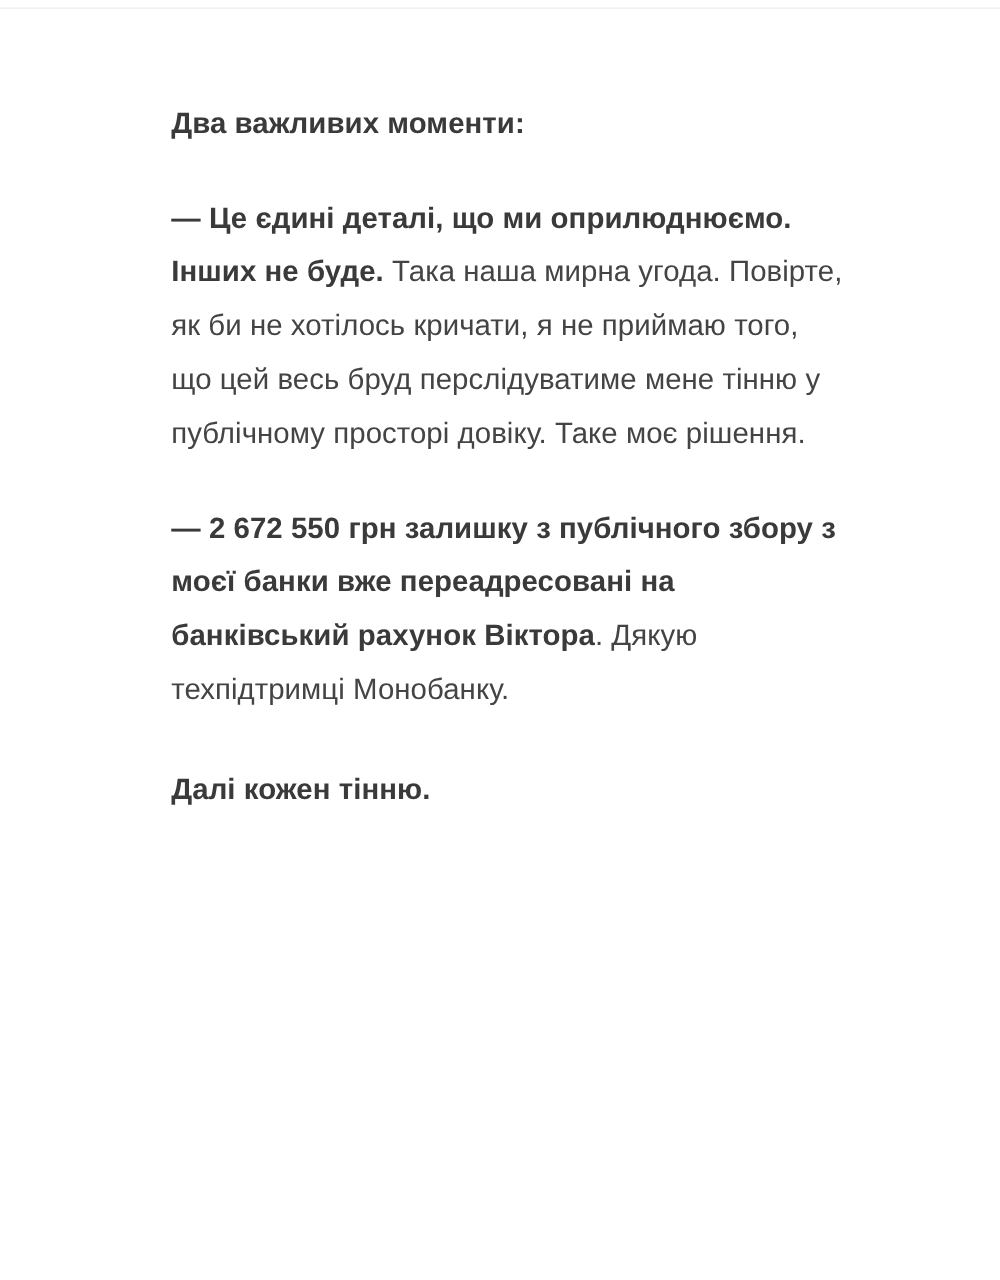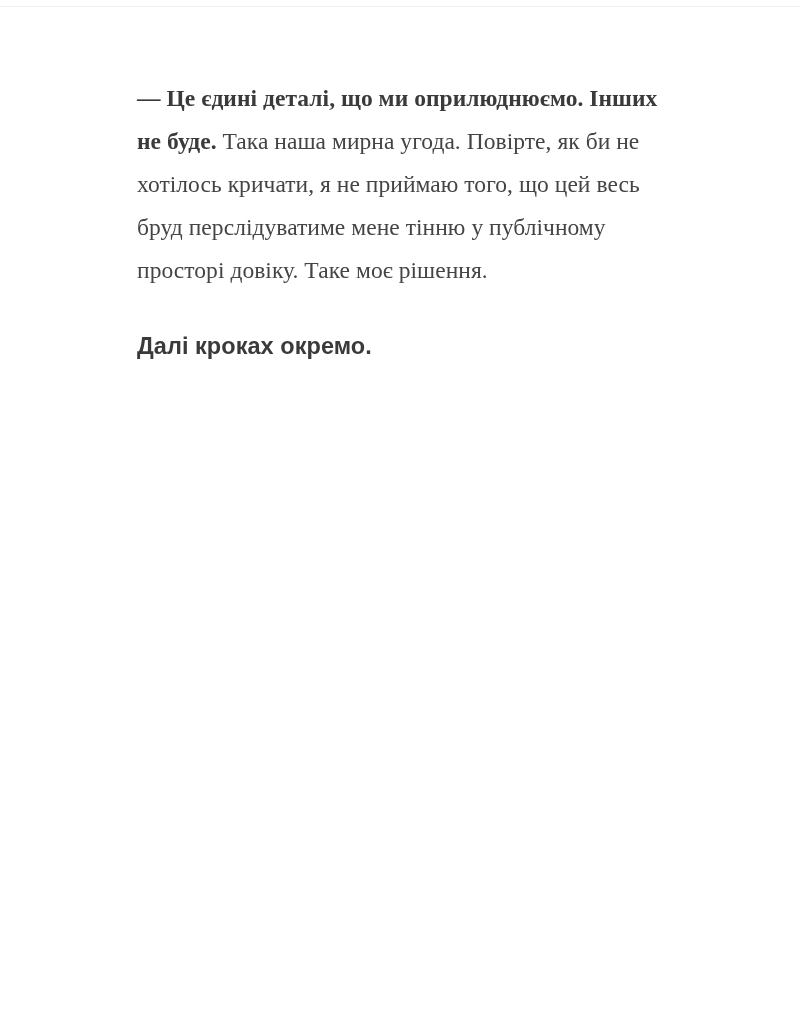--- a/index.html
+++ b/index.html
@@ -37,31 +37,35 @@
     }
     .bold {
       font-weight: bold;
       color: #3a3a3a;
     }
     .regular {
       font-weight: normal;
       color: #444444;
     }
     .p-heading { margin-bottom: 33px; }
-    .p1 { margin-bottom: 33px; font-family: Liberation Serif, serif; }
+    .p1 { margin-bottom: 33px; }
     .p2 { margin-bottom: 36px; }
     .p3 { margin-bottom: 37px; }
   </style>
 </head>
 <body>
 
 <div class="top-rule"></div>
 
 <div class="content">
+  <p class="para bold p-heading">Два важливих моменти:</p>
 
   <p class="para p1">
     <span class="bold">— Це єдині деталі, що ми оприлюднюємо. Інших не буде.</span><span class="regular"> Така наша мирна угода. Повірте, як би не хотілось кричати, я не приймаю того, що цей весь бруд перслідуватиме мене тінню у публічному просторі довіку. Таке моє рішення.</span>
   </p>
 
 
+  <p class="para p3">
+    <span class="bold">— 2 672 550 грн залишку з публічного збору з моєї банки вже переадресовані на банківський рахунок Віктора</span><span class="regular">. Дякую техпідтримці Монобанку.</span>
+  </p>
 
-  <p class="para bold">Далі кроках окремо.</p>
+  <p class="para bold">Далі кожен тінню.</p>
 </div>
 
 </body></html>

